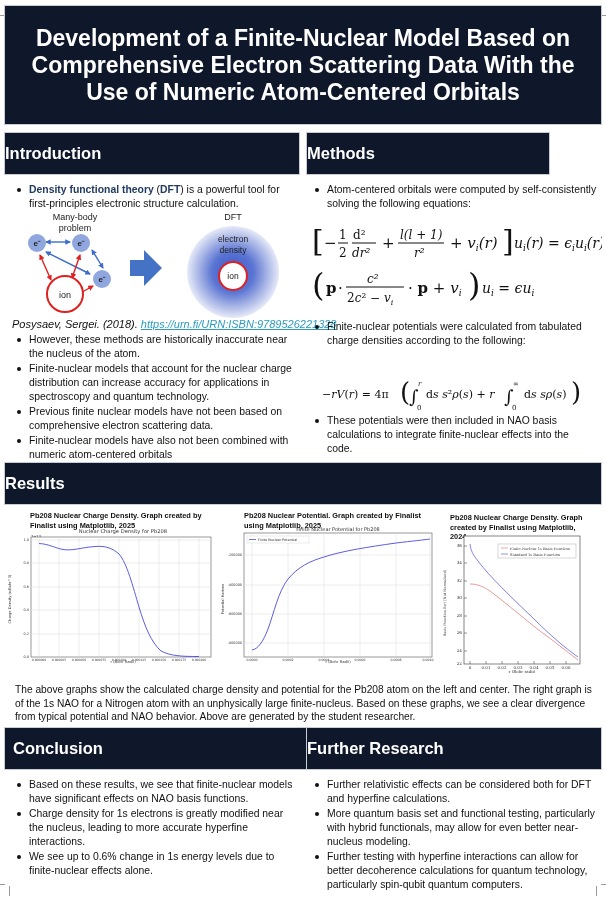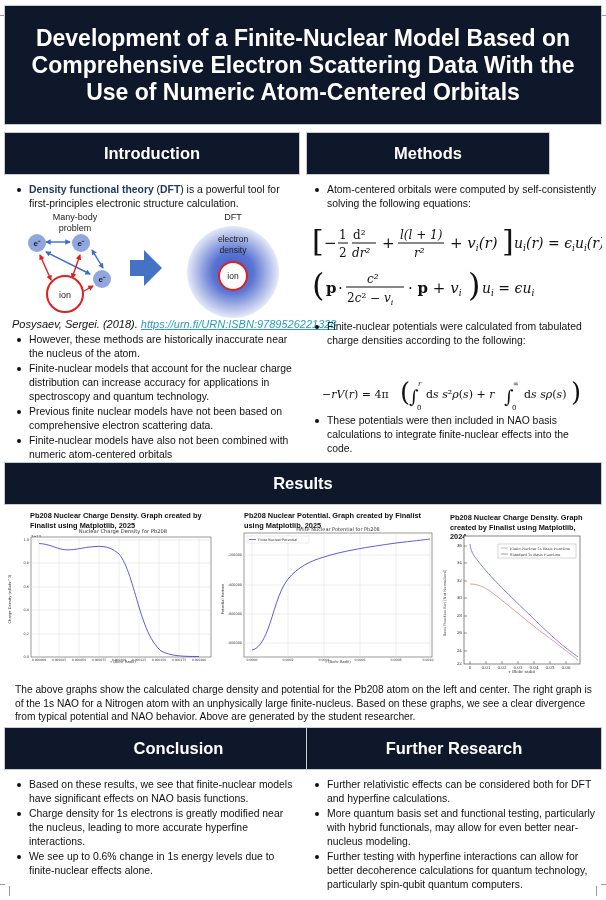--- a/index.html
+++ b/index.html
@@ -5,21 +5,21 @@
   * { box-sizing: border-box; margin: 0; padding: 0; }
   html, body { width: 606px; height: 900px; background: #ffffff; overflow: hidden; }
   body { position: relative; font-family: "Liberation Sans", "DejaVu Sans", sans-serif; color: #111; }
 
   .navy { background: #0f172a; color: #fff; border: 1px solid #c8ccd4; }
 
   .title-banner { position: absolute; left: 4px; top: 5px; width: 598px; height: 120px;
     display: flex; align-items: center; justify-content: center; text-align: center; }
   .title-banner h1 { font-size: 23px; line-height: 27px; font-weight: bold; width: 560px; }
 
-  .sec-head { position: absolute; height: 43px; display: flex; align-items: center; justify-content: center;
+  .sec-head { position: absolute; height: 43px; display: flex; align-items: center; 
     font-size: 16.5px; font-weight: bold; }
 
   .bullets { position: absolute; font-size: 10.4px; line-height: 14px; }
   .bullets ul { list-style: none; }
   .bullets li { position: relative; padding-left: 15px; margin-bottom: 1px; }
   .bullets li::before { content: ""; position: absolute; left: 3px; top: 5px; width: 4px; height: 4px; border-radius: 50%; background: #111; }
   .hl { color: #213a63; font-weight: bold; }
 
   .eq { position: absolute; font-family: "DejaVu Serif", "Liberation Serif", serif; color: #111; white-space: nowrap; }
 
@@ -333,21 +333,21 @@
   <line x1="61" y1="15" x2="68" y2="15" stroke="#e07070" stroke-width="0.6"></line>
   <text x="70" y="16.5" font-family="DejaVu Serif, serif" font-size="3.6" fill="#333">Finite-Nuclear 1s Basis Function</text>
   <line x1="61" y1="21" x2="68" y2="21" stroke="#4a4ae0" stroke-width="0.6"></line>
   <text x="70" y="22.5" font-family="DejaVu Serif, serif" font-size="3.6" fill="#333">Standard 1s Basis Function</text>
   <path d="M30,11 C30.5,17 33,22 38,28 C50,44 70,63 94,86 C110,102 124,114 138,124" fill="none" stroke="#4a4ae0" stroke-width="0.7"></path>
   <path d="M30,51 C38,51 44,54 50,58 C66,70 82,84 100,98 C114,108 126,118 138,127" fill="none" stroke="#e07070" stroke-width="0.7"></path>
 </svg>
 
 <div class="results-text">The above graphs show the calculated charge density and potential for the Pb208 atom on the left and center. The right graph is of the 1s NAO for a Nitrogen atom with an unphysically large finite-nucleus. Based on these graphs, we see a clear divergence from typical potential and NAO behavior. Above are generated by the student researcher.</div>
 
-<div class="sec-head navy" style="left:4px;top:727px;width:349px;">
+<div class="sec-head navy" style="left:4px;top:727px;width:349px;padding-left:8px;">
   <span>Conclusion</span>
 </div>
 <div class="bullets" style="left:14px;top:778px;width:285px;">
   <ul>
     <li>Based on these results, we see that finite-nuclear models have significant effects on NAO basis functions.</li>
     <li>Charge density for 1s electrons is greatly modified near the nucleus, leading to more accurate hyperfine interactions.</li>
     <li>We see up to 0.6% change in 1s energy levels due to finite-nuclear effects alone.</li>
   </ul>
 </div>
 

